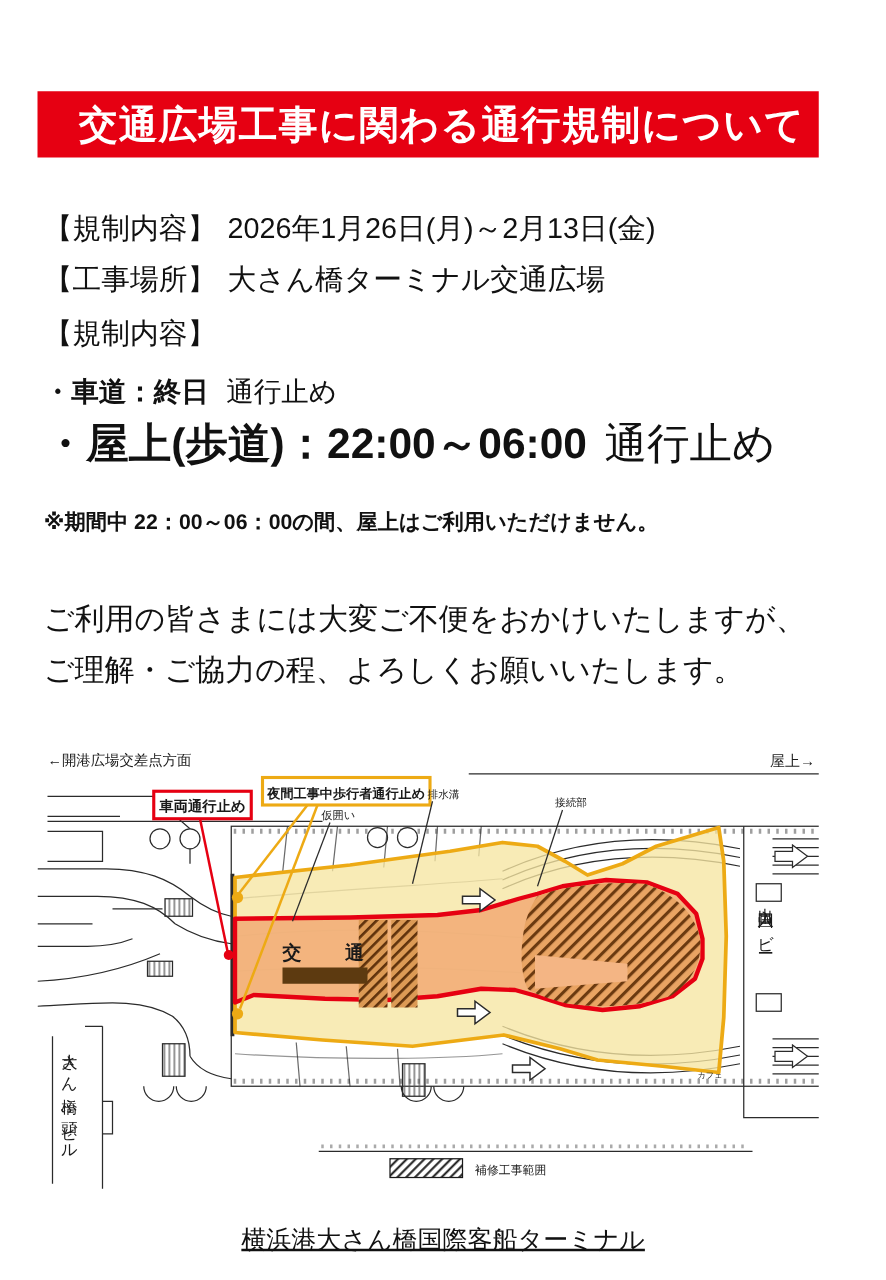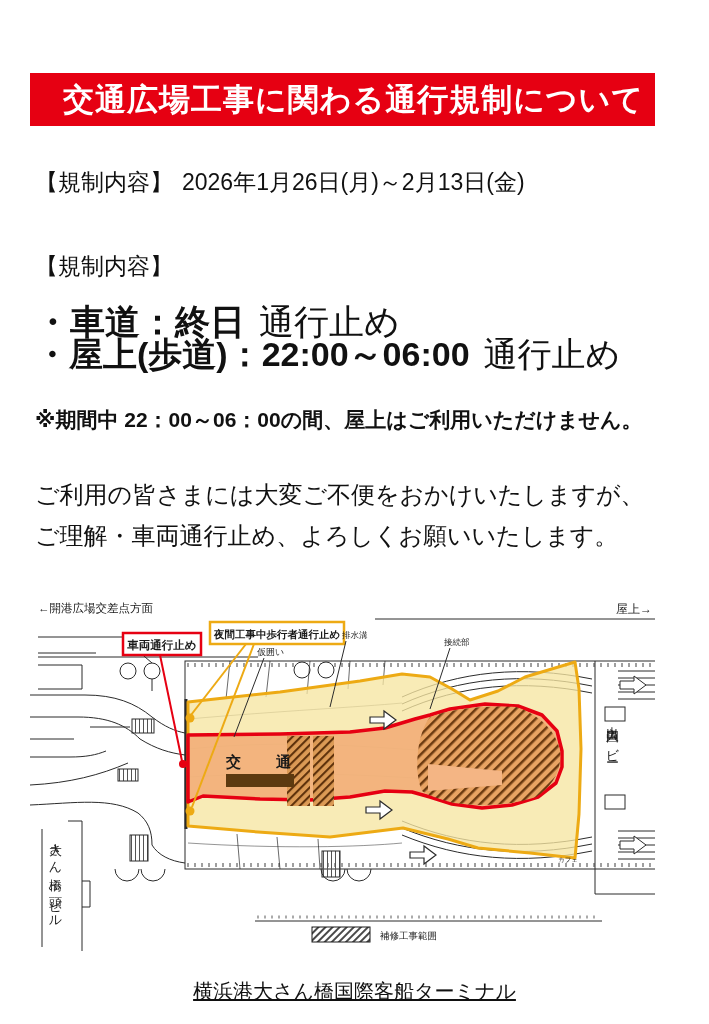--- a/index.html
+++ b/index.html
@@ -4,59 +4,62 @@
 <style>
   html,body{margin:0;padding:0;background:#fff;}
   .page{position:relative;width:655px;height:1024px;background:#fff;overflow:hidden;
         font-family:"Liberation Sans","DejaVu Sans",sans-serif;color:#111;margin-top:16px;}
   .title-banner{position:absolute;left:30px;top:57px;width:647px;height:53px;background:#e60012;
         display:flex;align-items:center;justify-content:center;}
   .title-banner span{color:#fff;font-size:31px;font-weight:900;letter-spacing:1px;white-space:nowrap;}
   .tline{position:absolute;left:35px;white-space:nowrap;}
   .info{font-size:23px;font-weight:500;}
   .info .val{margin-left:9px;}
-  .line-road{top:283px;font-size:35px;}
+  .line-road{top:283px;font-size:22px;}
   .line-roof{top:316px;font-size:34px;}
   .head{font-weight:800;}
   .tail{font-weight:400;margin-left:14px;}
-  .note{top:390px;font-size:21px;font-weight:700;}
+  .note{top:390px;font-size:17px;font-weight:700;}
   .para{font-size:24px;font-weight:500;}
   .footer{position:absolute;left:0;top:962px;width:709px;text-align:center;
         font-size:20px;font-weight:500;text-decoration:underline;}
   .map{position:absolute;left:30px;top:583px;width:672px;height:370px;}
   .map text{font-family:"Liberation Sans","DejaVu Sans",sans-serif;fill:#1a1a1a;}
   .vlabel{position:absolute;writing-mode:vertical-rl;text-orientation:upright;
         font-size:13px;letter-spacing:2px;color:#1a1a1a;white-space:nowrap;}
 </style>
 </head>
 <body>
 
 <div class="page">
 
   <div class="title-banner">
     <span>交通広場工事に関わる通行規制について</span>
   </div>
 
   <div class="tline info" style="top:151px">
     <span>【規制内容】</span><span class="val">2026年1月26日(月)～2月13日(金)</span>
   </div>
+  <div class="tline info" style="top:192px">
+    <span>【工事場所】</span><span class="val">大さん橋ターミナル交通広場</span>
+  </div>
   <div class="tline info" style="top:235px">
     <span>【規制内容】</span>
   </div>
 
   <div class="tline line-road">
     <span class="head">・車道：終日</span><span class="tail">通行止め</span>
   </div>
   <div class="tline line-roof">
     <span class="head">・屋上(歩道)：22:00～06:00</span><span class="tail">通行止め</span>
   </div>
   <div class="tline note">※期間中 22：00～06：00の間、屋上はご利用いただけません。</div>
 
   <div class="tline para" style="top:463px">ご利用の皆さまには大変ご不便をおかけいたしますが、</div>
-  <div class="tline para" style="top:504px">ご理解・車両通行止め、よろしくお願いいたします。</div>
+  <div class="tline para" style="top:504px">ご理解・ご協力の程、よろしくお願いいたします。</div>
 
   <svg class="map" viewBox="0 0 672 370">
     <defs>
       <pattern id="hatchStrip" width="6" height="6" patternUnits="userSpaceOnUse" patternTransform="rotate(45)">
         <rect width="6" height="6" fill="#dc9a55"></rect>
           <line x1="1" y1="0" x2="1" y2="6" stroke="#5f320c" stroke-width="2.2"></line>
       </pattern>
       <pattern id="hatchLobe" width="7" height="7" patternUnits="userSpaceOnUse" patternTransform="rotate(45)">
         <rect width="7" height="7" fill="#e9a463"></rect>
           <line x1="1.2" y1="0" x2="1.2" y2="7" stroke="#6b3a10" stroke-width="2.6"></line>

